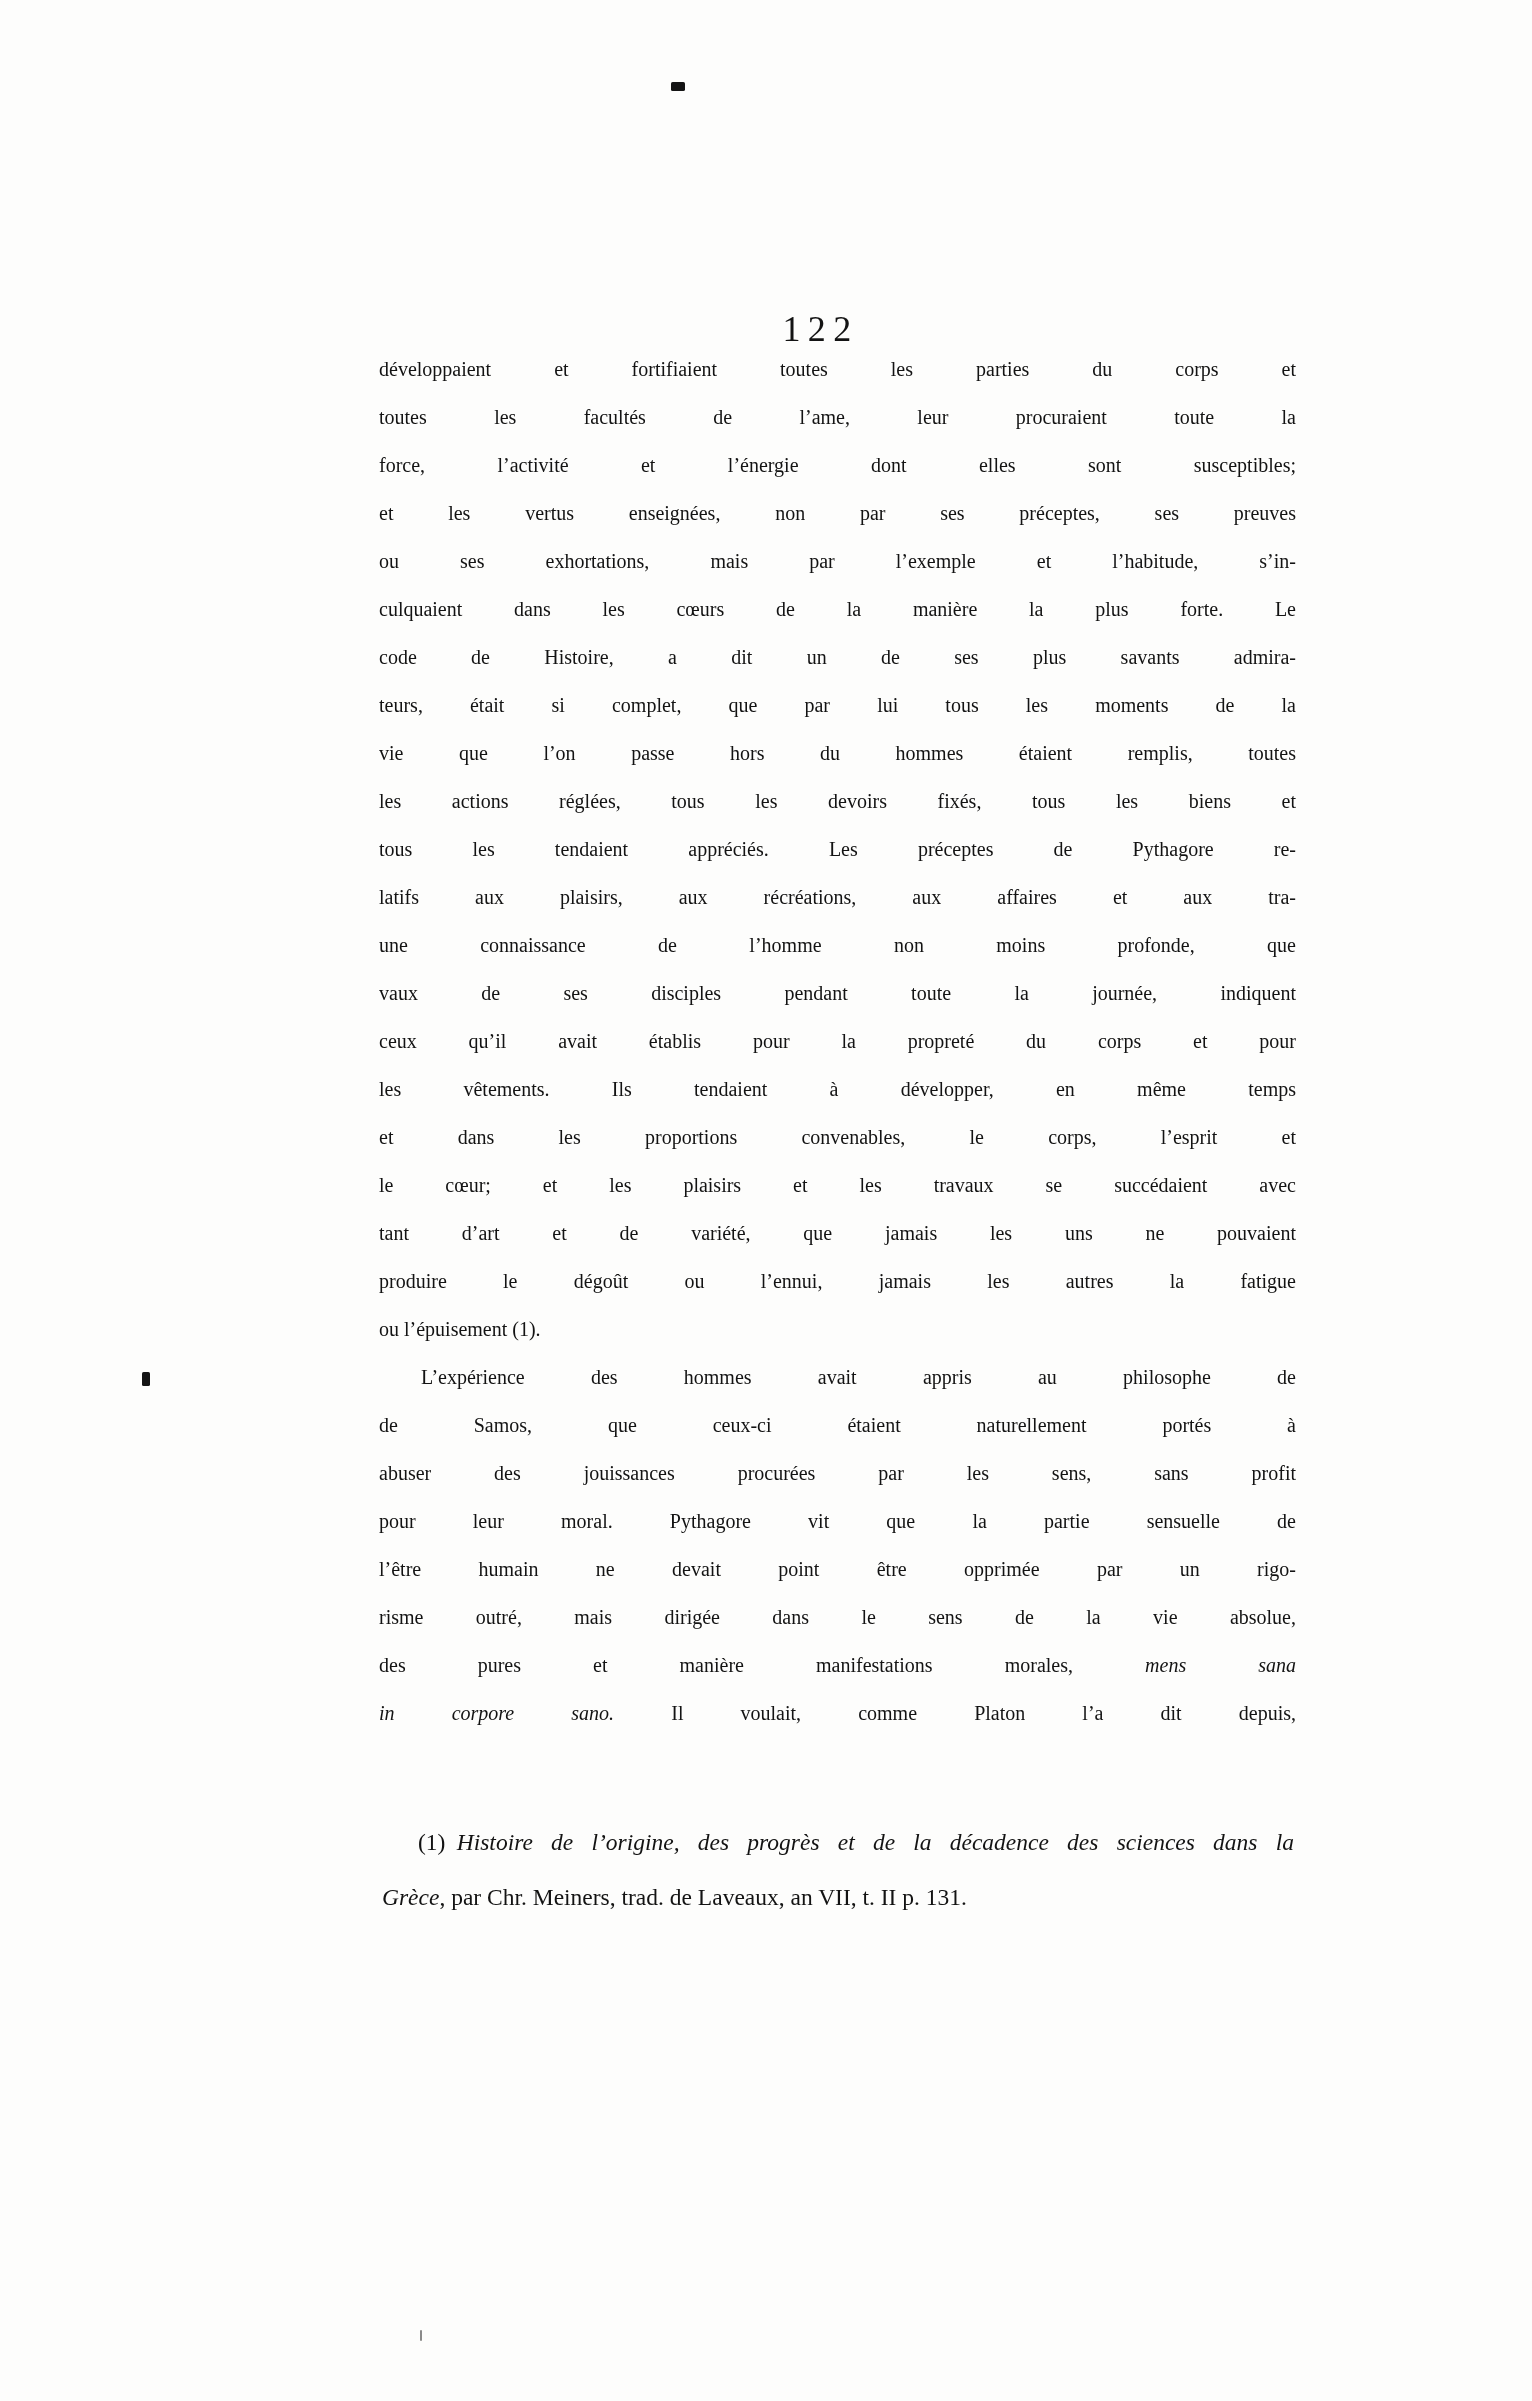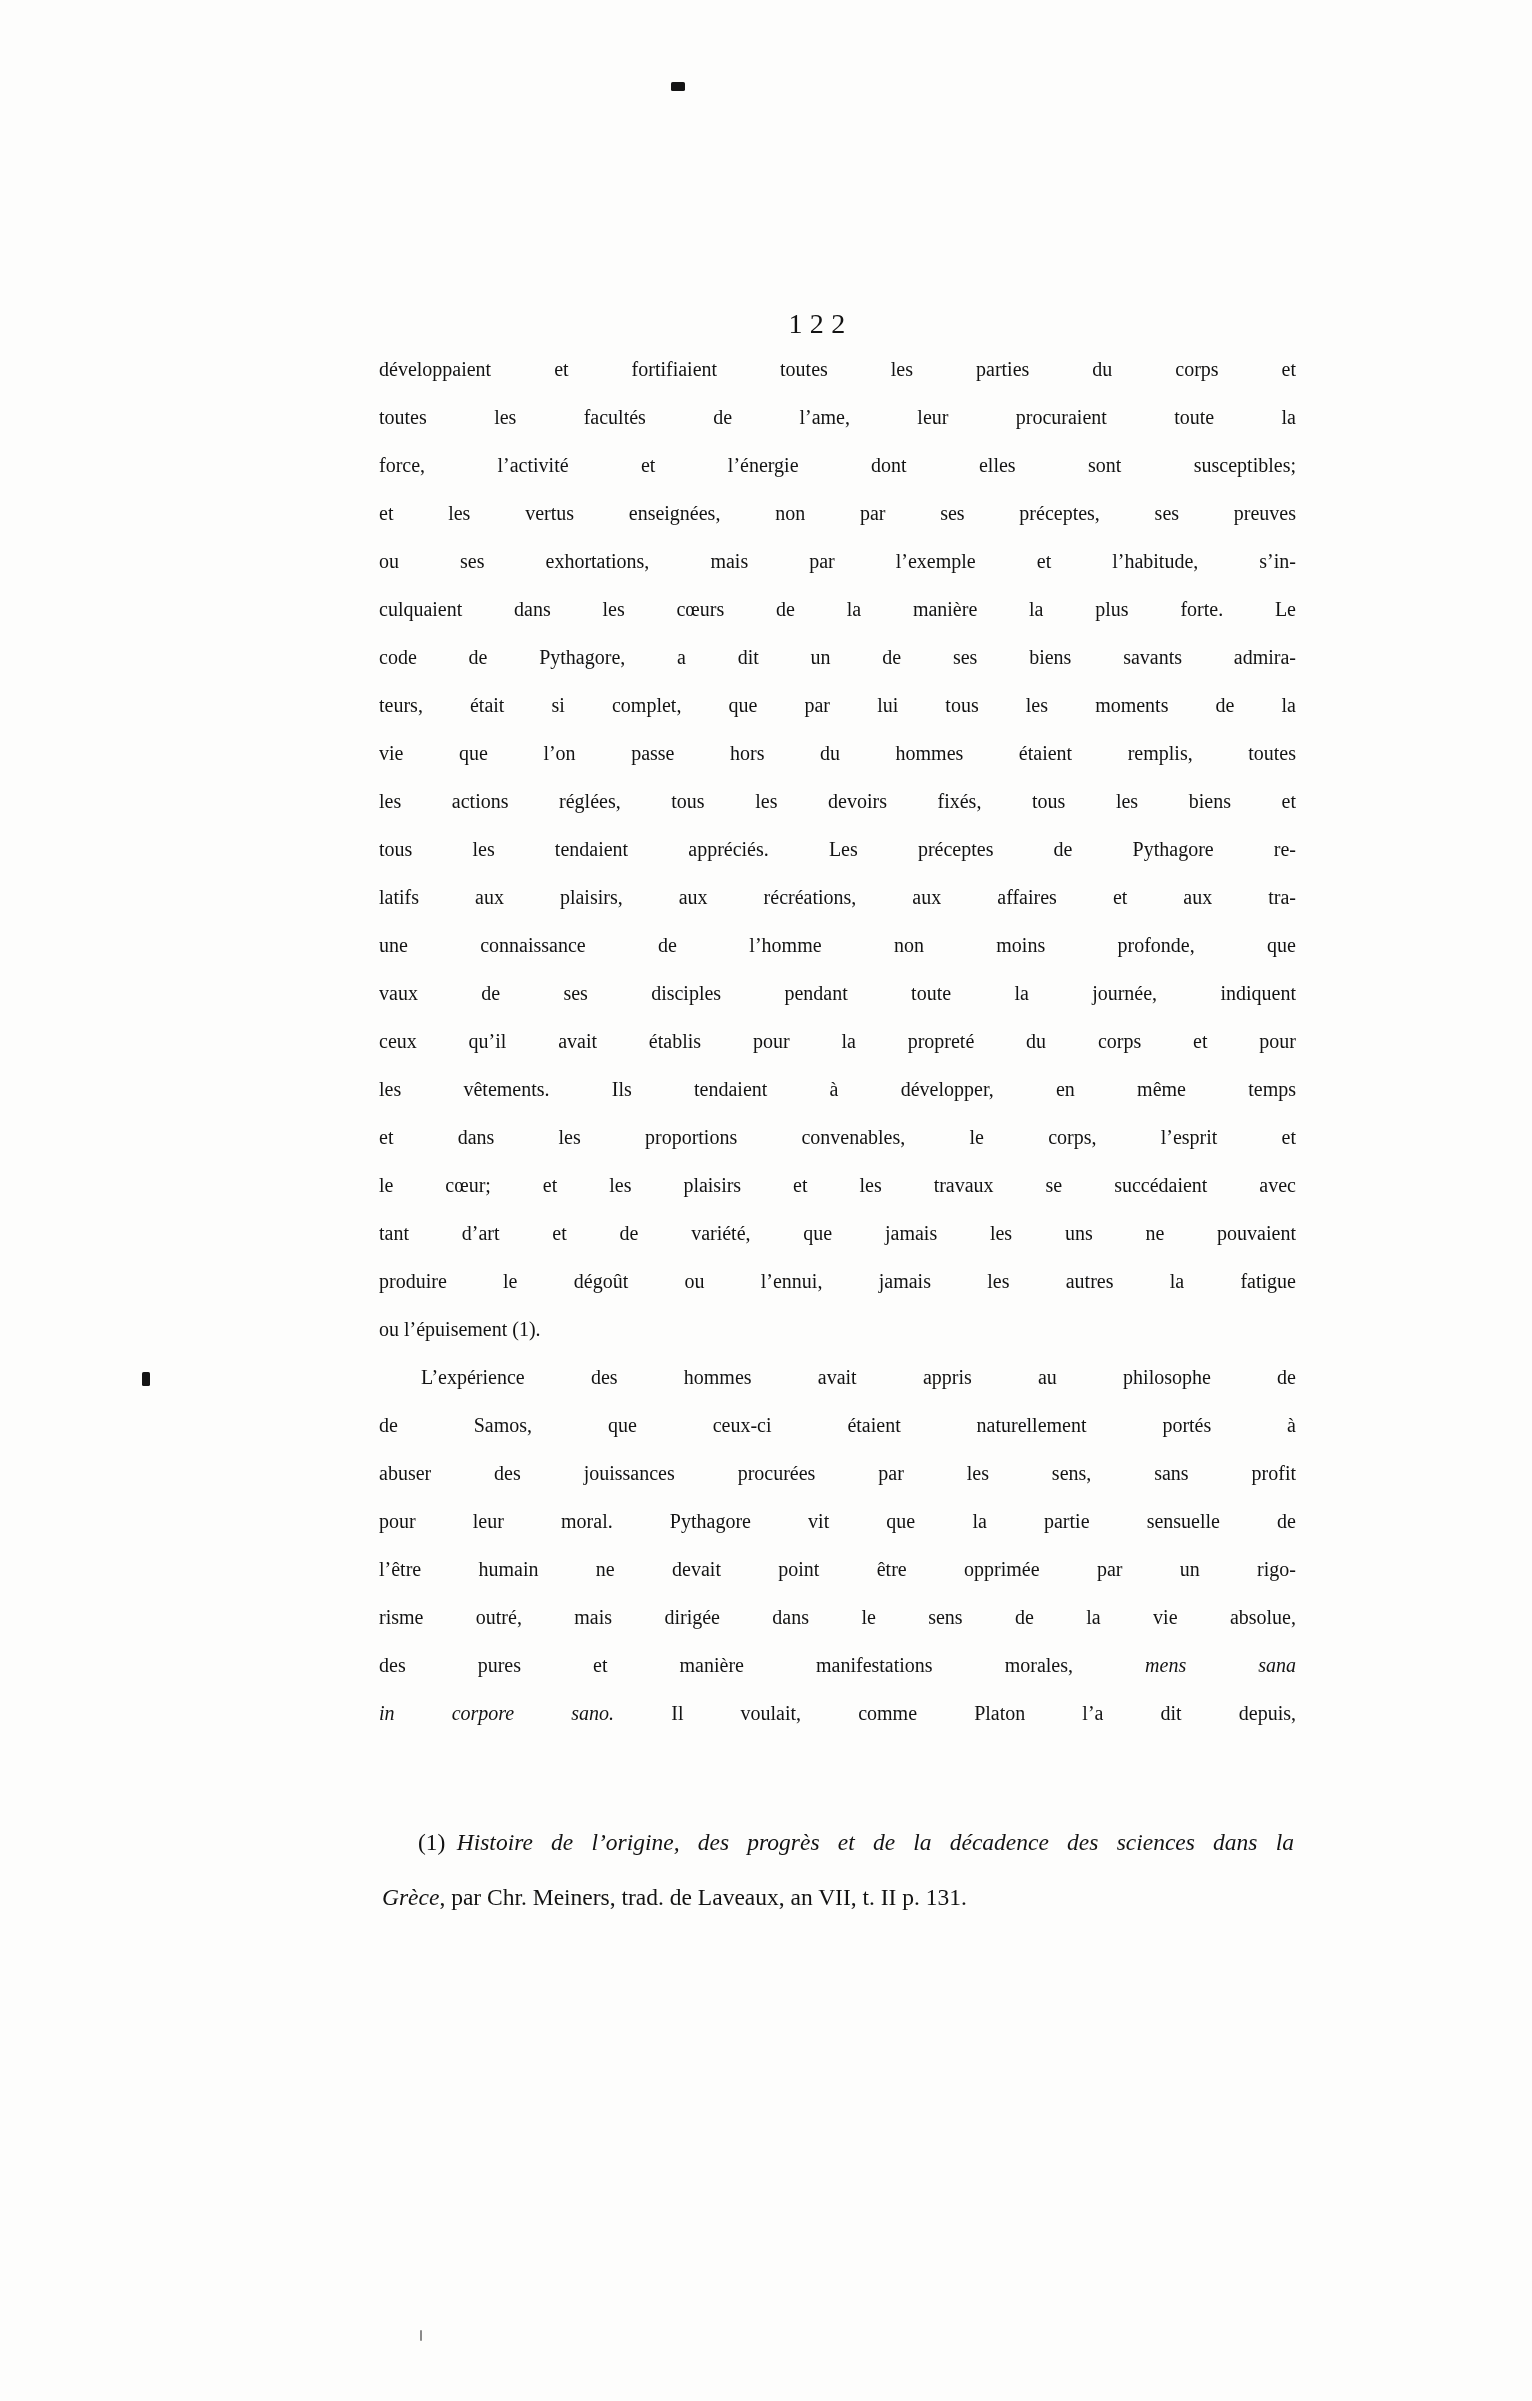--- a/index.html
+++ b/index.html
@@ -12,21 +12,21 @@
     color: var(--ink, #131313);
     font-family: "Liberation Serif", "DejaVu Serif", serif;
     overflow: hidden;
   }
   .page-number {
     position: absolute;
     top: 308px;
     left: 379px;
     width: 883px;
     text-align: center;
-    font-size: 28px;
+    font-size: 36px;
     letter-spacing: 7.3px;
   }
   .body-text {
     position: absolute;
     top: 345px;
     left: 379px;
     width: 917px;
     font-size: 20px;
     line-height: 48px;
   }
@@ -73,21 +73,21 @@
 
   <div class="body-text">
 
     <div>
       <div class="line">développaient et fortifiaient toutes les parties du corps et</div>
       <div class="line">toutes les facultés de l’ame, leur procuraient toute la</div>
       <div class="line">force, l’activité et l’énergie dont elles sont susceptibles;</div>
       <div class="line">et les vertus enseignées, non par ses préceptes, ses preuves</div>
       <div class="line">ou ses exhortations, mais par l’exemple et l’habitude, s’in-</div>
       <div class="line">culquaient dans les cœurs de la manière la plus forte. Le</div>
-      <div class="line">code de Pythagore, a dit un de ses biens savants admira-</div>
+      <div class="line">code de Histoire, a dit un de ses plus savants admira-</div>
       <div class="line">teurs, était si complet, que par lui tous les moments de la</div>
       <div class="line">vie que l’on passe hors du hommes étaient remplis, toutes</div>
       <div class="line">les actions réglées, tous les devoirs fixés, tous les biens et</div>
       <div class="line">tous les tendaient appréciés. Les préceptes de Pythagore re-</div>
       <div class="line">latifs aux plaisirs, aux récréations, aux affaires et aux tra-</div>
       <div class="line">une connaissance de l’homme non moins profonde, que</div>
       <div class="line">vaux de ses disciples pendant toute la journée, indiquent</div>
       <div class="line">ceux qu’il avait établis pour la propreté du corps et pour</div>
       <div class="line">les vêtements. Ils tendaient à développer, en même temps</div>
       <div class="line">et dans les proportions convenables, le corps, l’esprit et</div>

